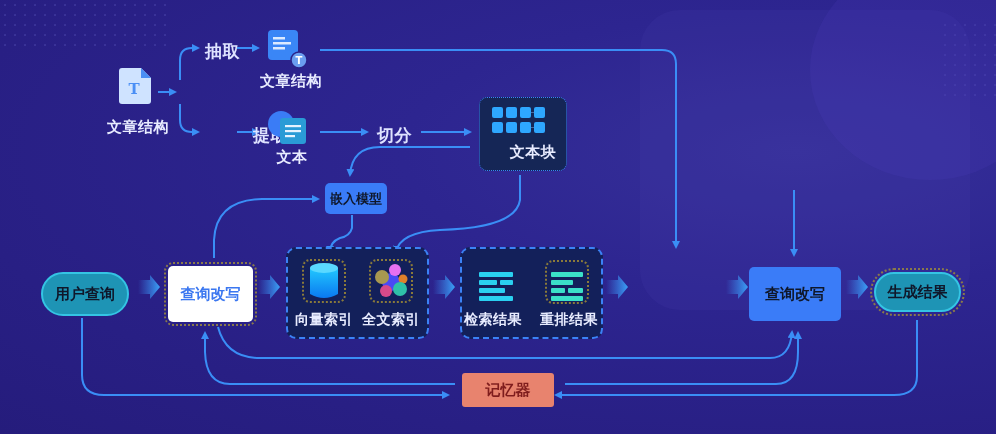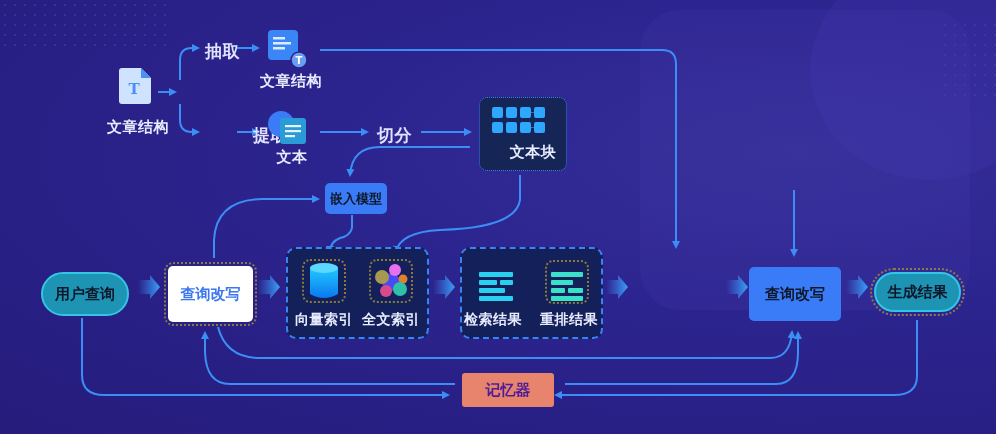--- a/index.html
+++ b/index.html
@@ -10,21 +10,21 @@
   .deco { position: absolute; pointer-events: none; }
   .dots { background-image: radial-gradient(rgba(120,120,220,0.35) 1px, transparent 1.4px); background-size: 10px 10px; }
   #wires { position: absolute; left: 0; top: 0; }
   .lbl { position: absolute; color: #e8ecff; font-weight: bold; font-size: 14px; text-align: center; white-space: nowrap; letter-spacing: 0.5px; }
   .lbl.sm { font-size: 17px; color: #dfe3ff; font-family: Liberation Mono, monospace; }
   .node { position: absolute; box-sizing: border-box; display: flex; align-items: center; justify-content: center; font-weight: bold; text-align: center; }
   .pill-cyan { background: #1e94b5; border: 2px solid #34c4e4; border-radius: 26px; color: #0f172a; font-size: 15px; }
   .white-box { background: #ffffff; border-radius: 5px; color: #3b77f0; font-size: 15px; outline: 2px dotted #8a7a4a; outline-offset: 2px; }
   .blue-box { background: #3a7cf8; border-radius: 5px; color: #0f172a; font-size: 15px; }
   .purple-box { background: #7d3ef2; border-radius: 5px; color: #ffffff; font-size: 15px; outline: 2px dotted #8a7a4a; outline-offset: 2px; }
-  .orange-box { background: #e8836e; border-radius: 3px; color: #4c1d95; font-size: 15px; }
+  .orange-box { background: #e8836e; border-radius: 3px; color: #7f1d1d; font-size: 15px; }
   .dash-group { position: absolute; box-sizing: border-box; border: 2.5px dashed #3b82f6; border-radius: 10px; background: #13205a; }
   .icon-frame { position: absolute; box-sizing: border-box; border: 2px dotted #8a7a3a; border-radius: 8px; }
   .mini-bars span { position: absolute; height: 5px; border-radius: 1px; }
 </style>
 </head>
 <body>
 
 <div id="stage">
 
   <div class="deco dots" style="left:0;top:0;width:170px;height:50px;opacity:0.6;"></div>

